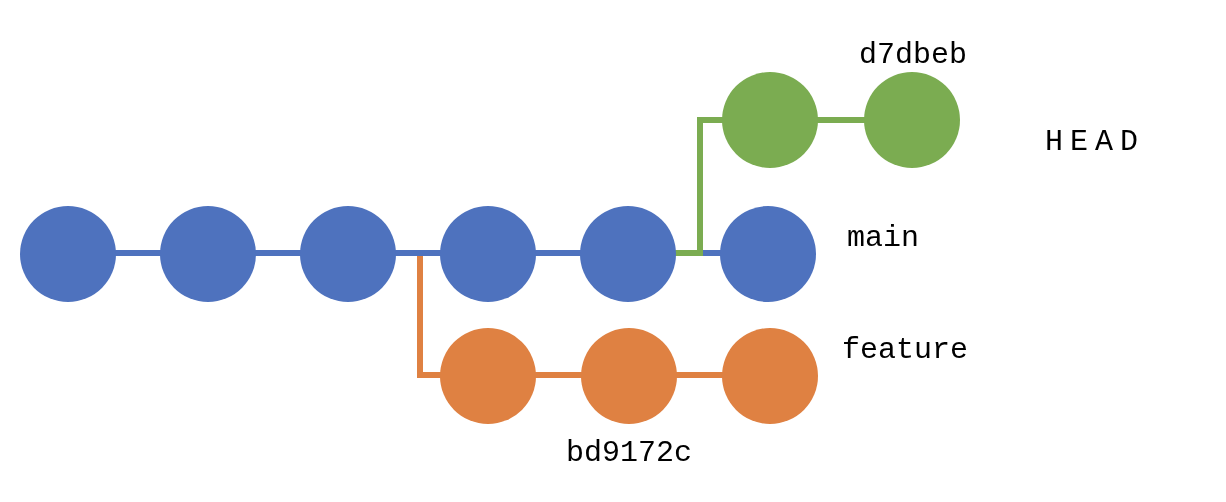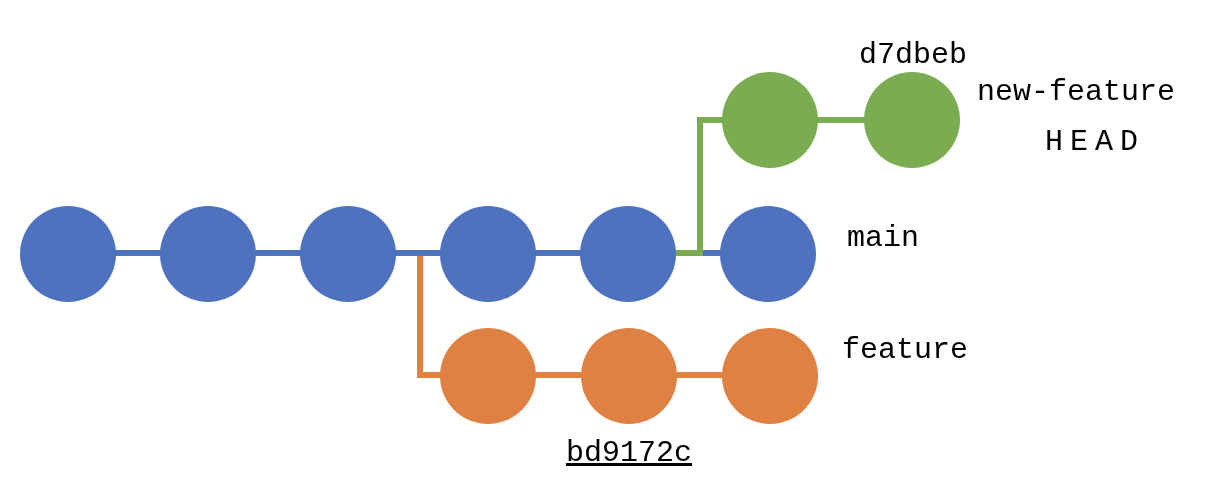--- a/index.html
+++ b/index.html
@@ -45,23 +45,22 @@
     <circle cx="629" cy="376" r="48" fill="#DF8142"></circle>
     <circle cx="770" cy="376" r="48" fill="#DF8142"></circle>
 
     <circle cx="770" cy="120" r="48" fill="#7BAC51"></circle>
     <circle cx="912" cy="120" r="48" fill="#7BAC51"></circle>
   </svg>
 
   <div class="label centered" style="left:913px; top:37px;">d7dbeb</div>
 
 
-  <div class="label centered" style="left:629px; top:435px;text-decoration:underline;">bd9172c</div>
+  <div class="label centered" style="left:629px; top:435px;">bd9172c</div>
 
-  <div class="label" style="left:977px; top:74px;">new-feature</div>
 
   <div class="label head-spaced" style="left:1045px; top:124px;">HEAD</div>
 
   <div class="label" style="left:842px; top:332px;">feature</div>
 
   <div class="label" style="left:847px; top:220px;">main</div>
 
 </div>
 
 </body></html>

